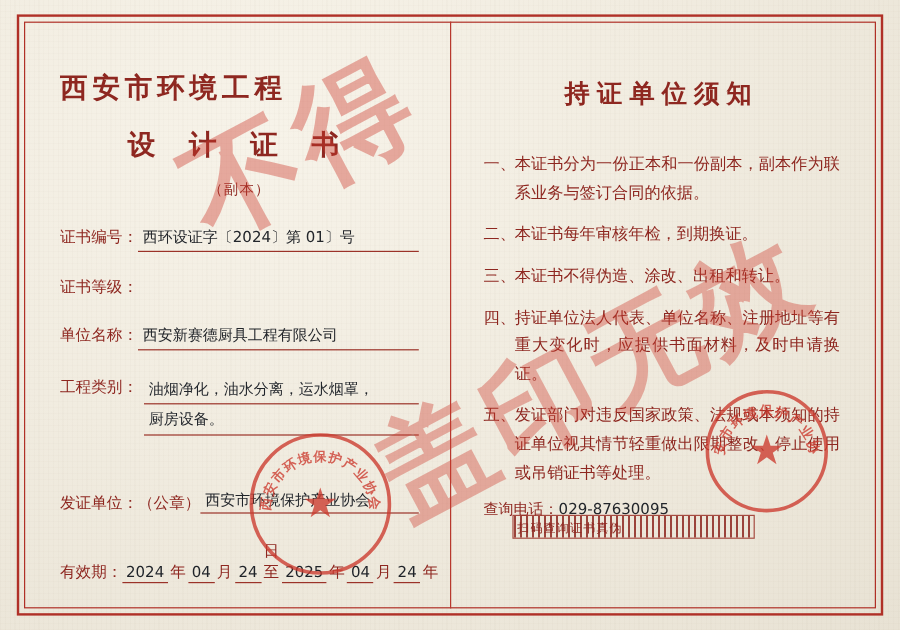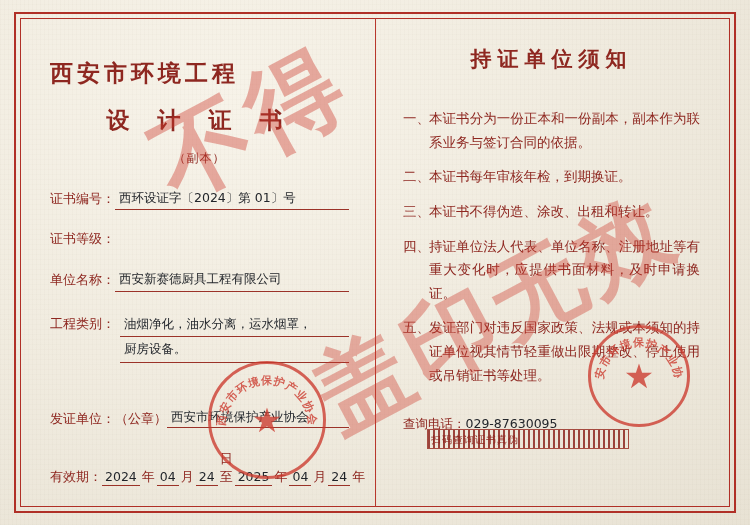--- a/index.html
+++ b/index.html
@@ -95,21 +95,21 @@
   .validity{
     font-size:13px;color:#8e2720;margin-top:22px;display:flex;align-items:flex-end;flex-wrap:nowrap;
   }
   .validity .lbl{white-space:nowrap;}
   .validity .seg{color:#1f2329;border-bottom:1px solid #9b3228;padding:0 3px 1px;font-size:12.5px;}
   .validity .sep{padding:0 2px;}
 
   
   .title-right{
     font-size:21px;font-weight:bold;letter-spacing:6px;
-    text-align:center;color:#8e2720;margin-top:5px;
+    text-align:center;color:#8e2720;margin-top:24px;
   }
   .rule-list{margin-top:34px;}
   .rule{
     display:flex;font-size:13.5px;color:#8e2720;line-height:1.75;margin-bottom:11px;
   }
   .rule .num{width:26px;flex:none;}
   .rule .txt{flex:1;text-align:justify;}
   .hotline{
     position:absolute;left:28px;right:30px;bottom:74px;
     font-size:12.5px;color:#8e2720;

